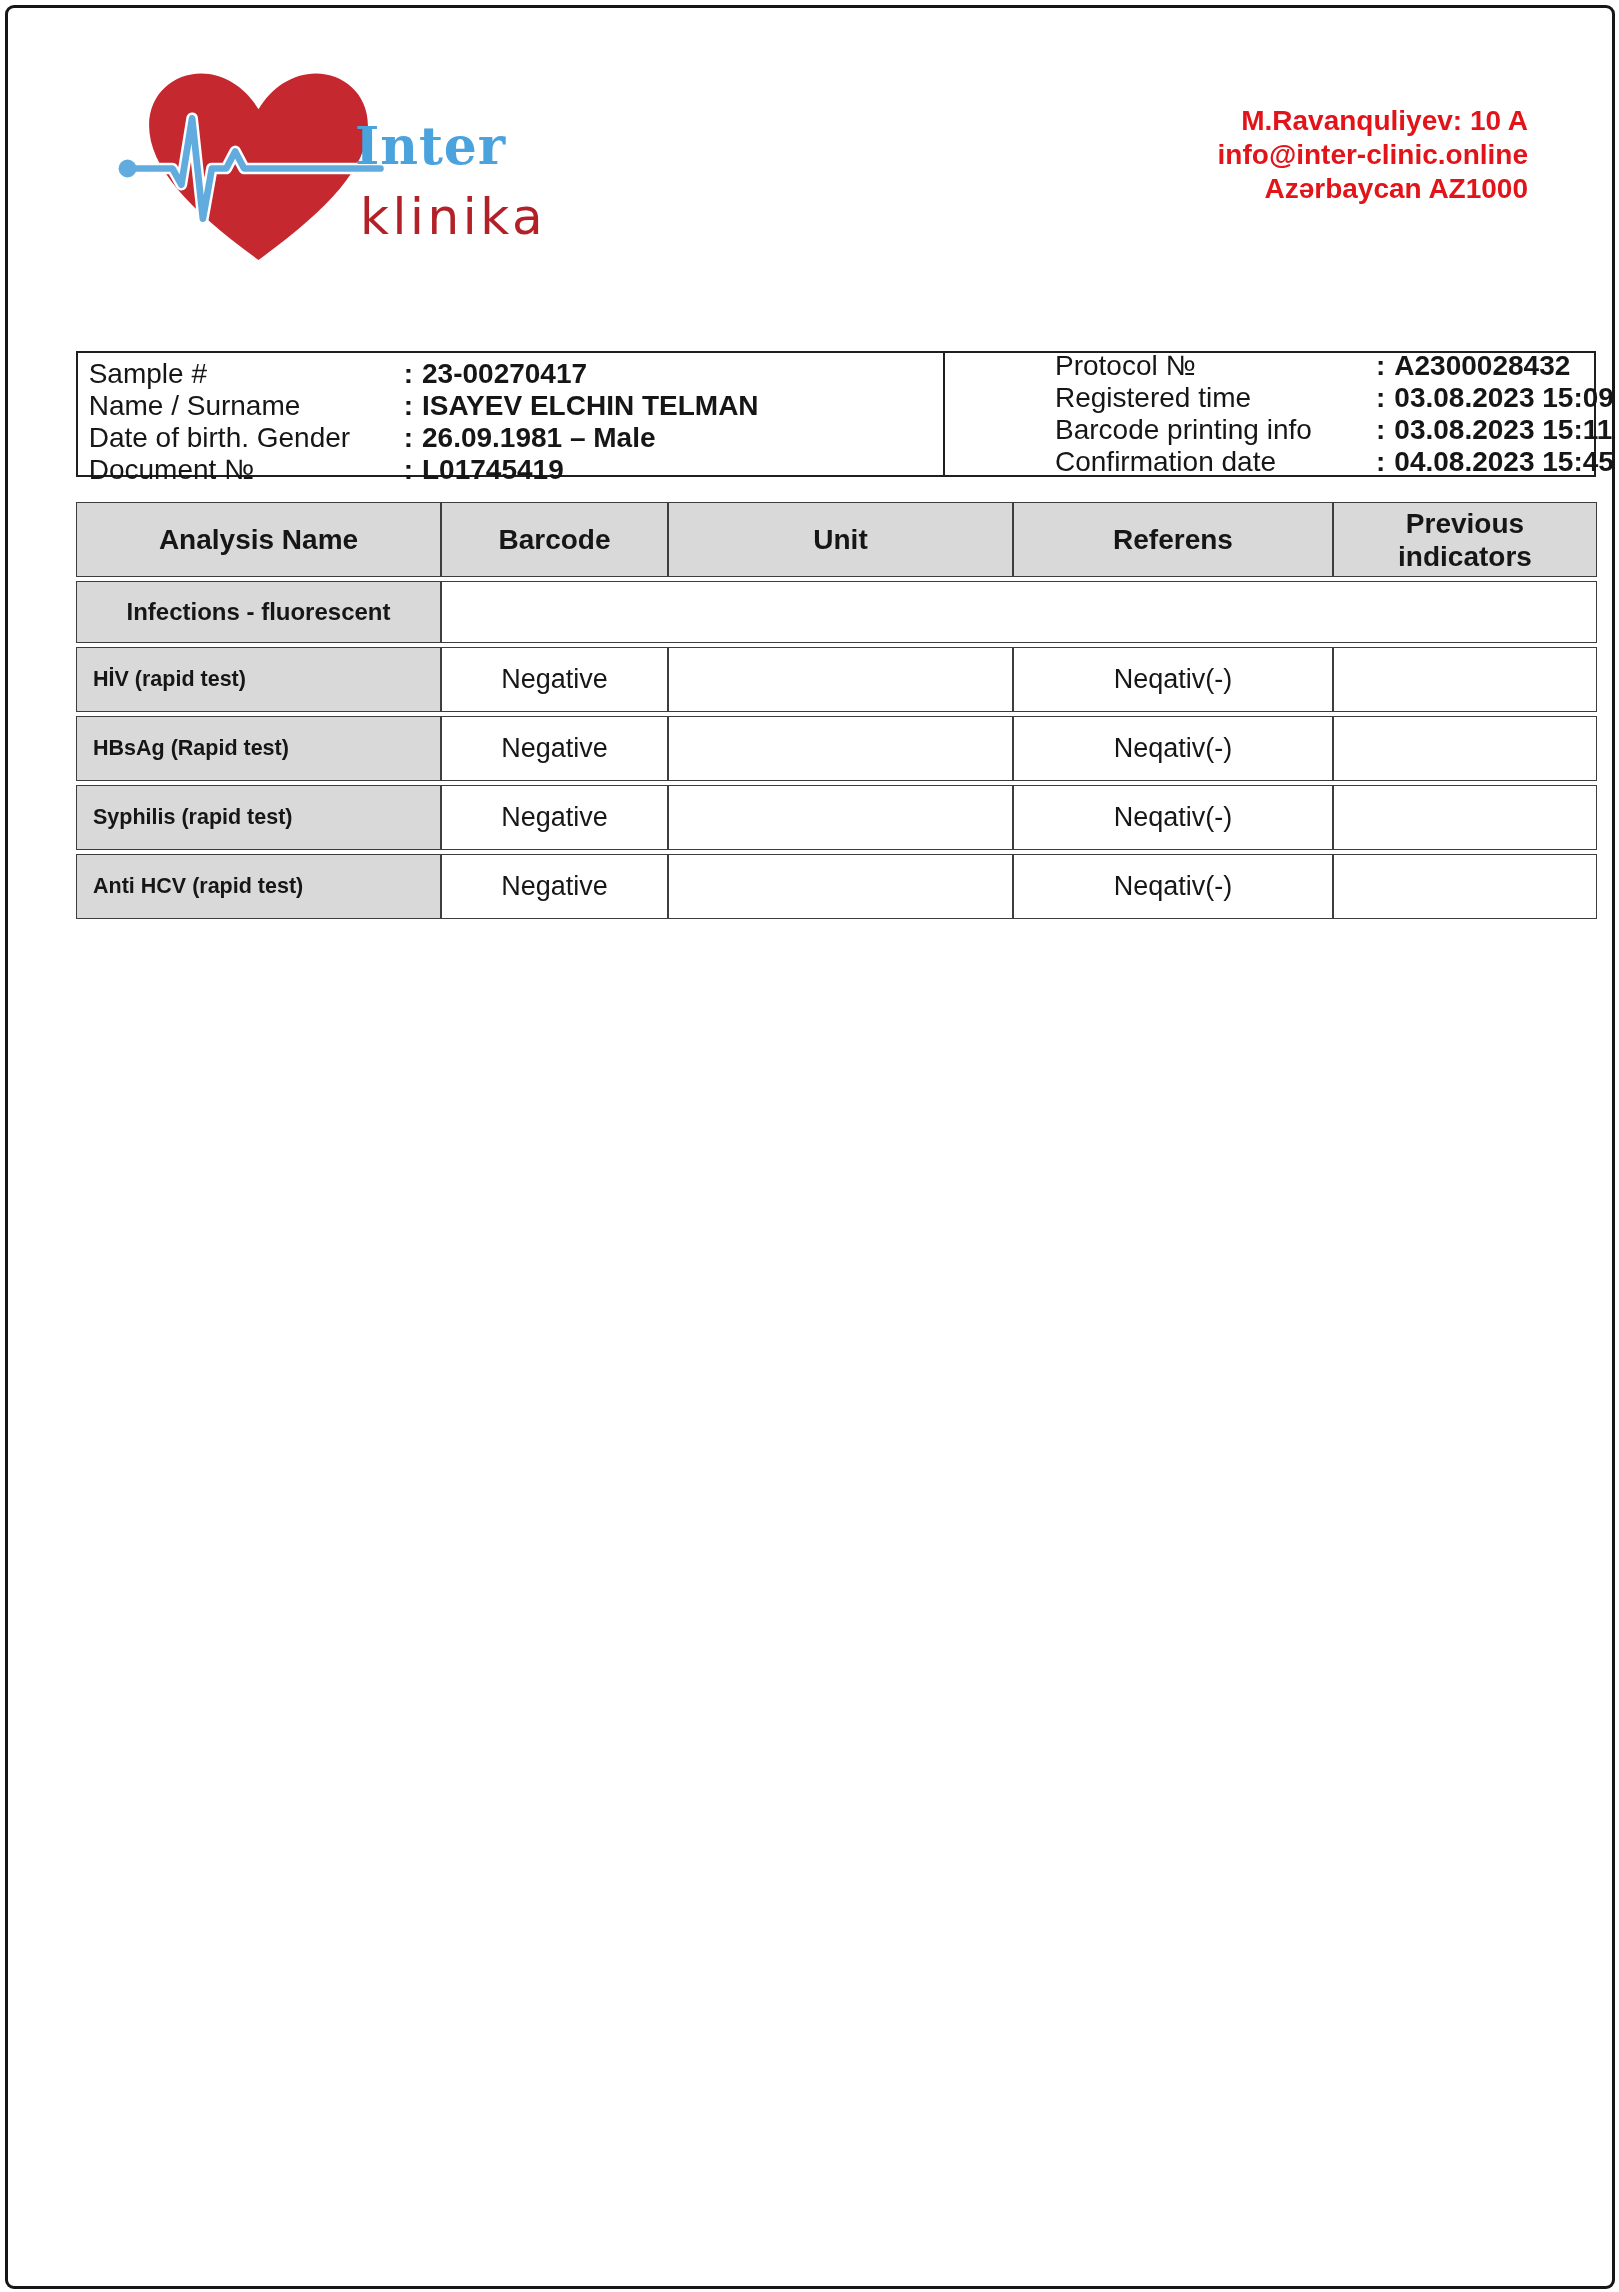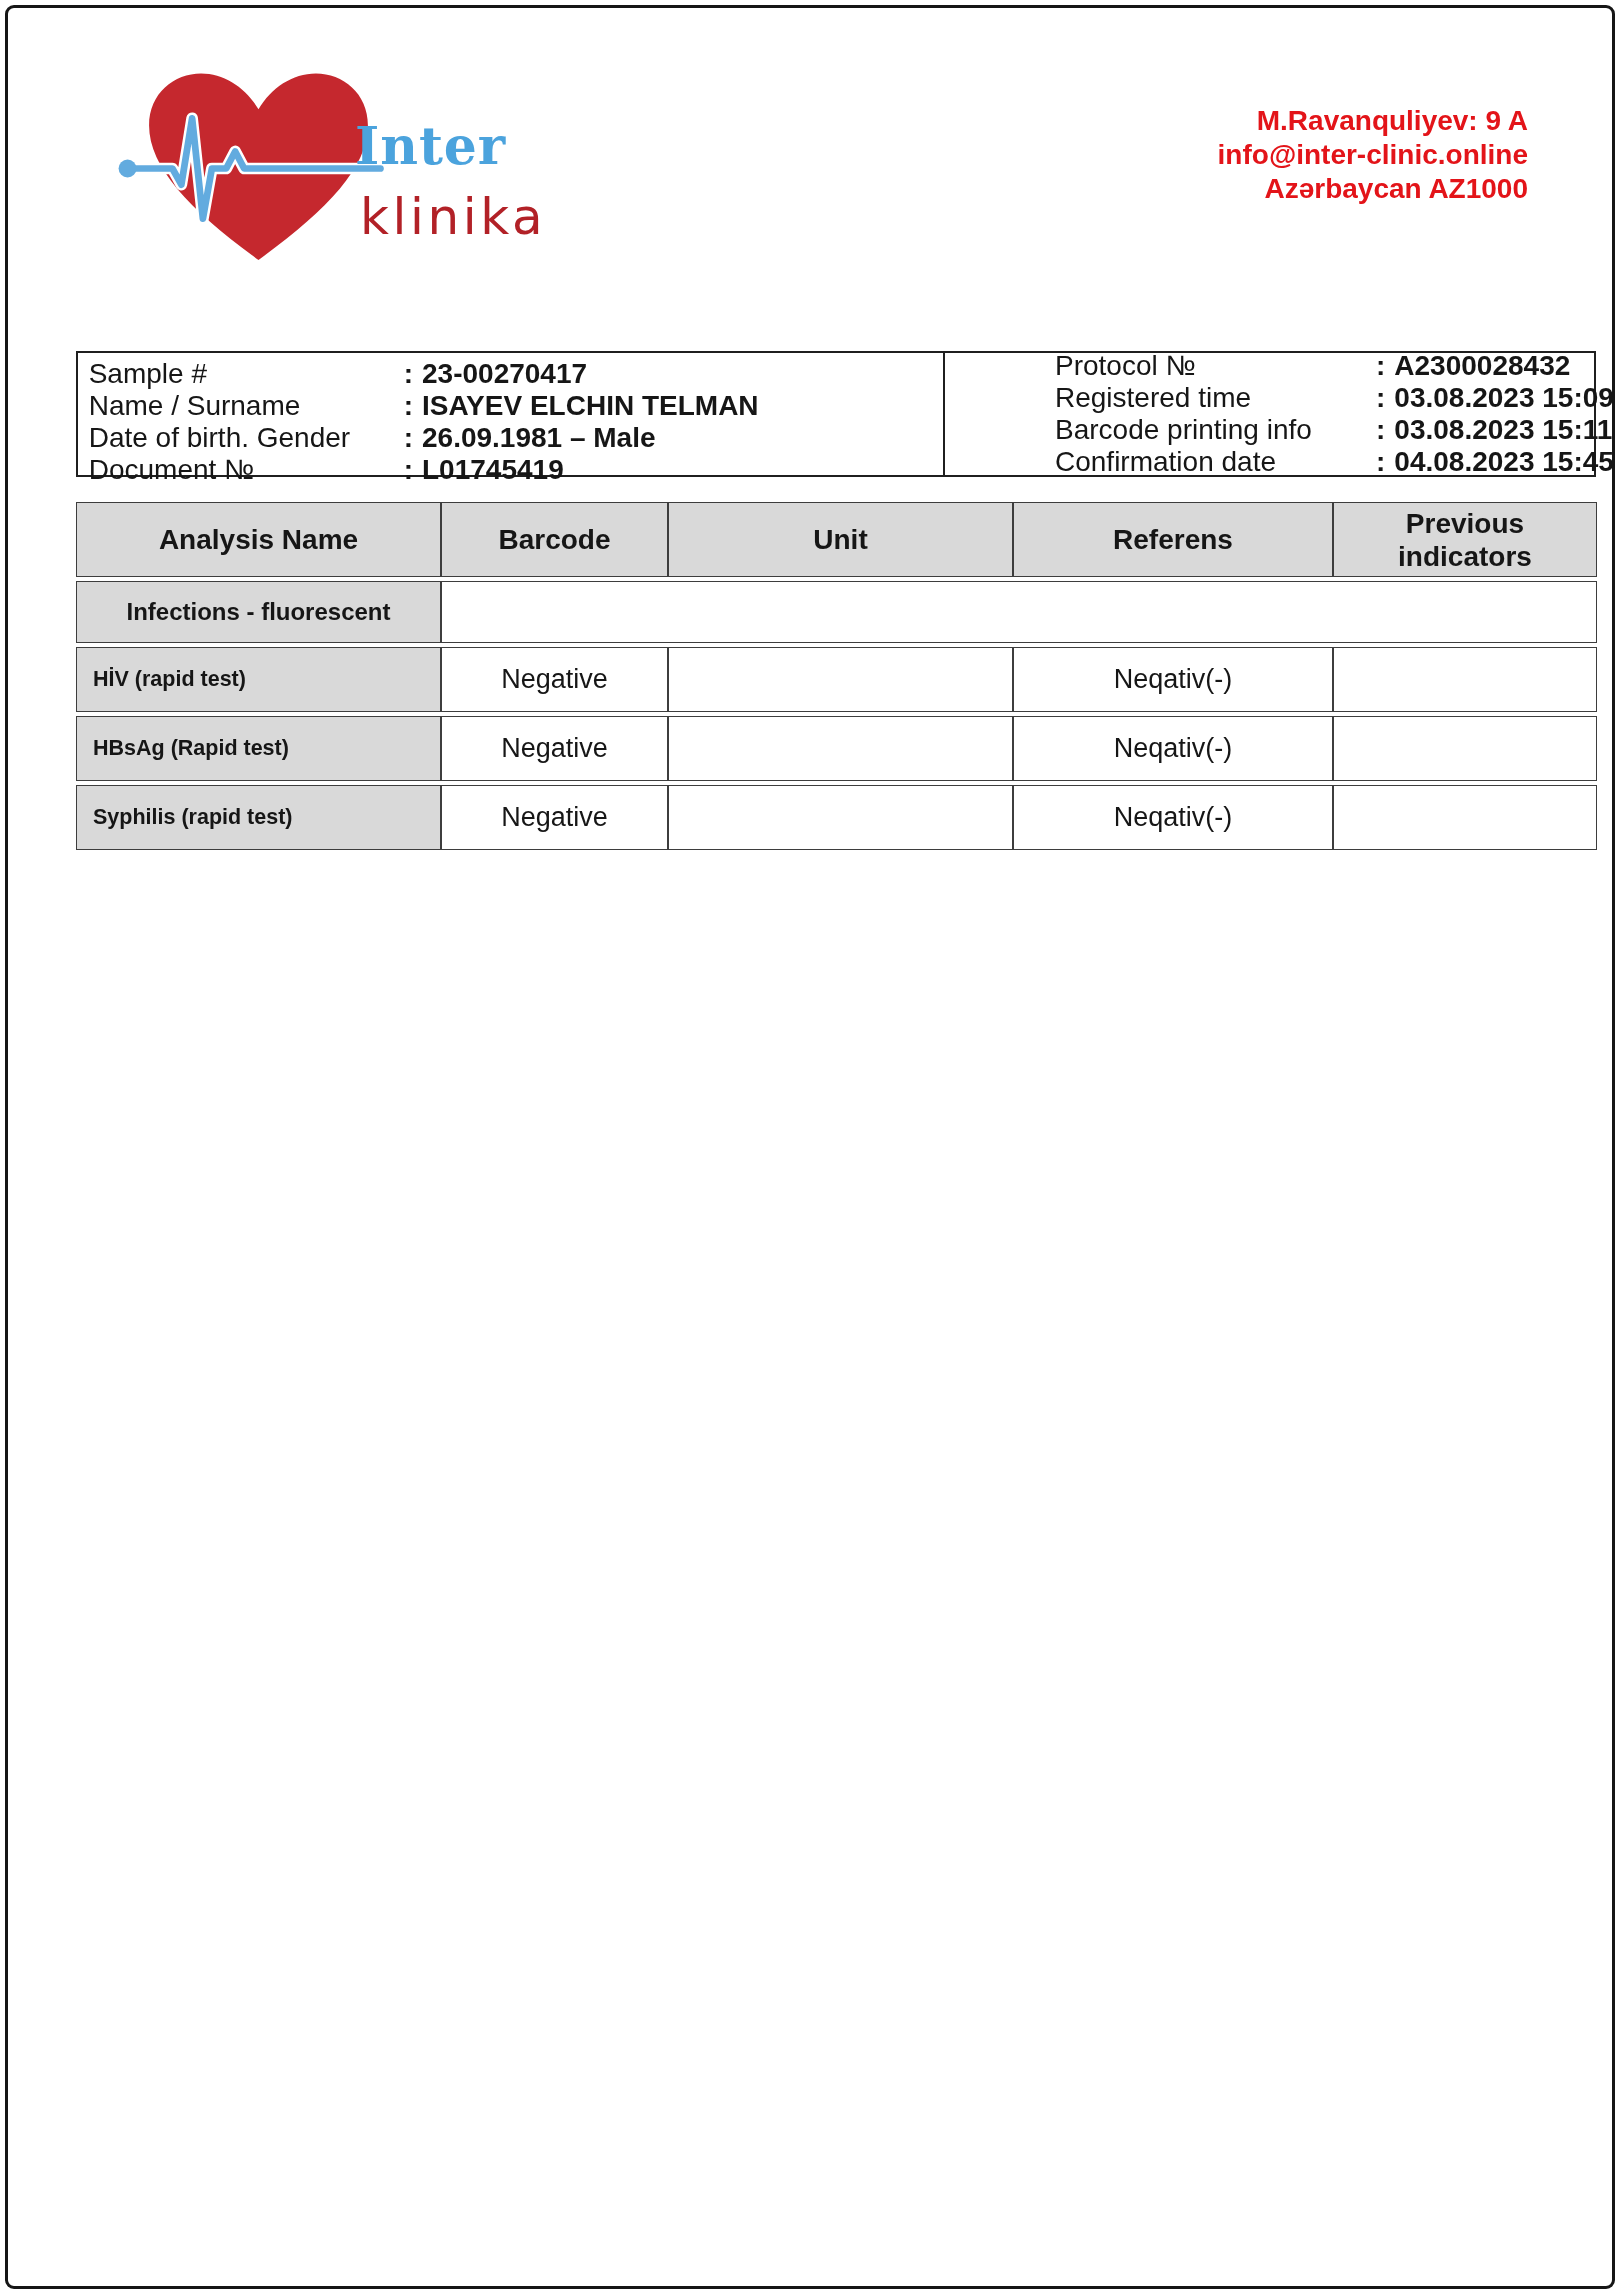--- a/index.html
+++ b/index.html
@@ -88,21 +88,21 @@
       <path class="heart-shape" d="M160 222 C 86 168 38 120 38 72 C 38 36 66 14 96 14 C 122 14 146 30 160 54 C 174 30 198 14 224 14 C 254 14 282 36 282 72 C 282 120 234 168 160 222 Z"></path>
       <polyline class="ekg-casing" points="14,120 64,120 74,138 86,64 98,176 108,120 124,120 134,101 144,120 296,120"></polyline>
       <polyline class="ekg-line" points="14,120 64,120 74,138 86,64 98,176 108,120 124,120 134,101 144,120 296,120"></polyline>
       <circle class="ekg-dot" cx="14" cy="120" r="10"></circle>
     </svg>
     <div class="logo-primary">Inter</div>
     <div class="logo-secondary">klinika</div>
   </div>
 
   <div class="contact">
-    <div>M.Ravanquliyev: 9 A</div>
+    <div>M.Ravanquliyev: 10 A</div>
     <div>info@inter-clinic.online</div>
     <div>Azərbaycan AZ1000</div>
   </div>
 
   <section class="info-box">
     <div class="info-left">
       <div class="info-row">
         <span class="info-label">Sample #</span>
         <span class="info-colon">:</span>
         <span class="info-value">23-00270417</span>
@@ -183,16 +183,23 @@
         <td class="referens-cell">Neqativ(-)</td>
         <td class="previous-cell"></td>
       </tr>
       <tr>
         <td class="analysis-cell">Syphilis (rapid test)</td>
         <td class="result-cell">Negative</td>
         <td class="unit-cell"></td>
         <td class="referens-cell">Neqativ(-)</td>
         <td class="previous-cell"></td>
       </tr>
+      <tr>
+        <td class="analysis-cell">Anti HCV (rapid test)</td>
+        <td class="result-cell">Negative</td>
+        <td class="unit-cell"></td>
+        <td class="referens-cell">Neqativ(-)</td>
+        <td class="previous-cell"></td>
+      </tr>
     </tbody>
   </table>
 </div>
 
 
 </body></html>

